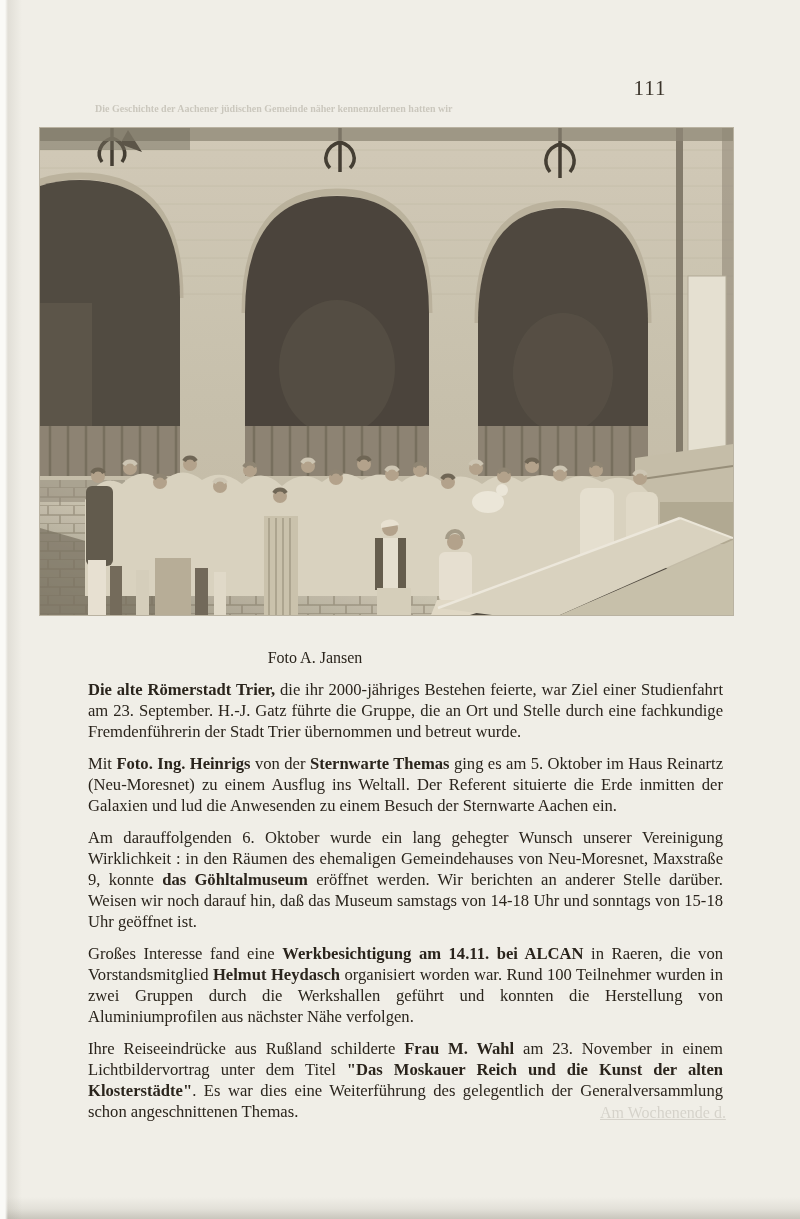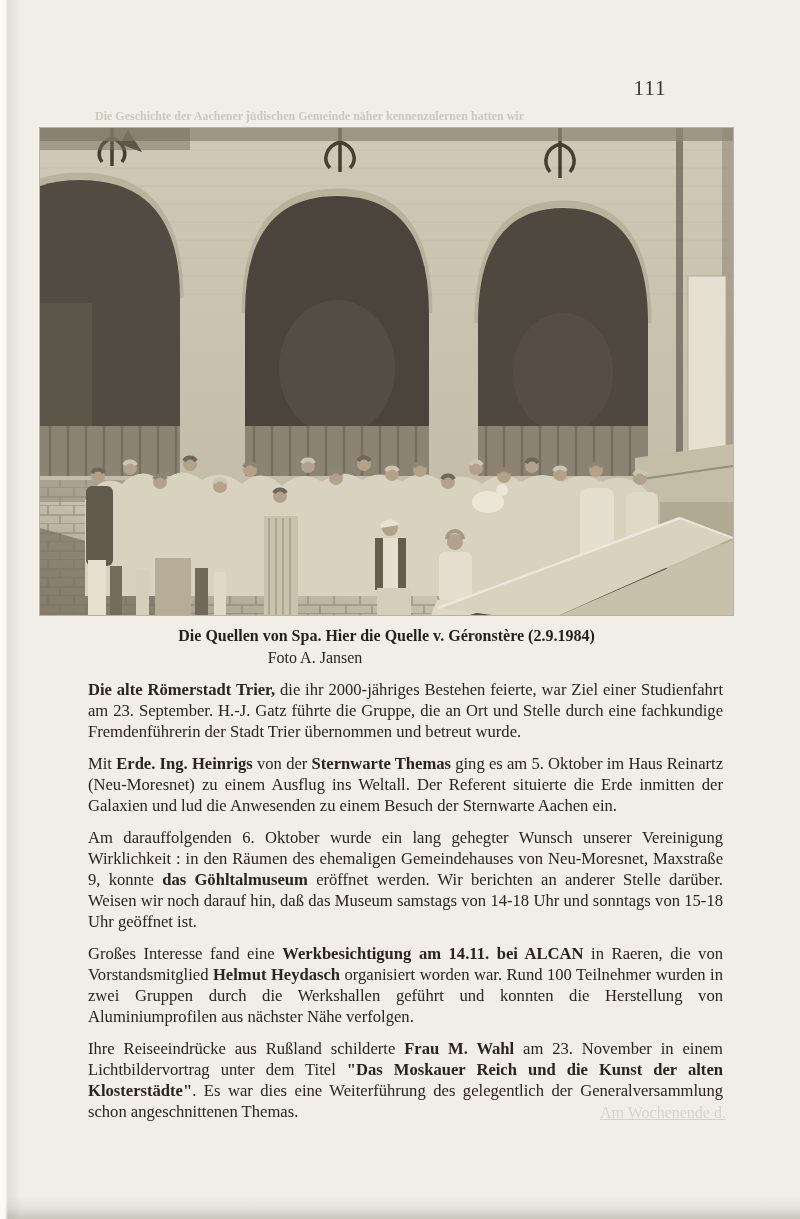--- a/index.html
+++ b/index.html
@@ -14,22 +14,22 @@
     background:
       linear-gradient(90deg,#fafaf7 0px,#fafaf7 5px,rgba(90,85,70,0.10) 8px,rgba(90,85,70,0) 22px),
       linear-gradient(0deg,rgba(110,105,90,0.30) 0px,rgba(110,105,90,0.10) 10px,rgba(110,105,90,0) 22px),
       #f0eee7;
   }
   .page-number{
     position:absolute;top:76px;left:600px;width:100px;
     text-align:center;font-size:21px;letter-spacing:1px;color:#3a332a;
   }
   .bleed-top{
-    position:absolute;top:109px;left:95px;width:615px;
-    font-size:12px;font-weight:bold;color:#8f897a;opacity:.38;
+    position:absolute;top:103px;left:95px;width:615px;
+    font-size:10px;font-weight:bold;color:#8f897a;opacity:.38;
     filter:blur(.7px);white-space:nowrap;overflow:hidden;
   }
   .bleed-frag{
     position:absolute;top:1104px;left:600px;width:150px;
     font-size:16px;color:#6f695c;opacity:.20;filter:blur(.6px);white-space:nowrap;text-decoration:underline;
   }
   .photo{
     position:absolute;left:40px;top:128px;width:693px;height:487px;margin:0;
     outline:1px solid #b9b2a1;background:#c9c2af;
   }
@@ -210,25 +210,24 @@
       <polygon points="553,446 575,439 586,487 548,487" fill="#36312a"></polygon>
       <polygon points="398,480 640,390 693,410 520,487 452,487" fill="#dcd6c2"></polygon>
       <polygon points="520,487 693,412 693,487" fill="#c9c2ac"></polygon>
       <path d="M398 480 L640 390" stroke="#f0ece0" stroke-width="2.5" fill="none"></path>
       <path d="M640 390 L693 410" stroke="#efebdd" stroke-width="2" fill="none"></path>
 
       <rect width="693" height="487" fill="#b8ae96" opacity="0.07"></rect>
     </svg>
   </figure>
 
-  <figcaption class="caption">Die Quellen von Spa. Hier die Quelle v. Géronstère (2.9.1984)</figcaption>
   <div class="credit">Foto A. Jansen</div>
 
   <div class="article">
       <p><span class="b">Die alte Römerstadt Trier,</span><span> die ihr 2000-jähriges Bestehen feierte, war Ziel einer Studienfahrt am 23. September. H.-J. Gatz führte die Gruppe, die an Ort und Stelle durch eine fachkundige Fremdenführerin der Stadt Trier übernommen und betreut wurde.</span></p>
-      <p><span>Mit </span><span class="b">Erde. Ing. Heinrigs</span><span> von der </span><span class="b">Sternwarte Themas</span><span> ging es am 5. Oktober im Haus Reinartz (Neu-Moresnet) zu einem Ausflug ins Weltall. Der Referent situierte die Erde inmitten der Galaxien und lud die Anwesenden zu einem Besuch der Sternwarte Aachen ein.</span></p>
+      <p><span>Mit </span><span class="b">Foto. Ing. Heinrigs</span><span> von der </span><span class="b">Sternwarte Themas</span><span> ging es am 5. Oktober im Haus Reinartz (Neu-Moresnet) zu einem Ausflug ins Weltall. Der Referent situierte die Erde inmitten der Galaxien und lud die Anwesenden zu einem Besuch der Sternwarte Aachen ein.</span></p>
       <p><span>Am darauffolgenden 6. Oktober wurde ein lang gehegter Wunsch unserer Vereinigung Wirklichkeit : in den Räumen des ehemaligen Gemeindehauses von Neu-Moresnet, Maxstraße 9, konnte </span><span class="b">das Göhltalmuseum</span><span> eröffnet werden. Wir berichten an anderer Stelle darüber. Weisen wir noch darauf hin, daß das Museum samstags von 14-18 Uhr und sonntags von 15-18 Uhr geöffnet ist.</span></p>
       <p><span>Großes Interesse fand eine </span><span class="b">Werkbesichtigung am 14.11. bei ALCAN</span><span> in Raeren, die von Vorstandsmitglied </span><span class="b">Helmut Heydasch</span><span> organisiert worden war. Rund 100 Teilnehmer wurden in zwei Gruppen durch die Werkshallen geführt und konnten die Herstellung von Aluminiumprofilen aus nächster Nähe verfolgen.</span></p>
       <p><span>Ihre Reiseeindrücke aus Rußland schilderte </span><span class="b">Frau M. Wahl</span><span> am 23. November in einem Lichtbildervortrag unter dem Titel </span><span class="b">"Das Moskauer Reich und die Kunst der alten Klosterstädte"</span><span>. Es war dies eine Weiterführung des gelegentlich der Generalversammlung schon angeschnittenen Themas.</span></p>
     </div>
 
   <div class="bleed-frag">Am Wochenende d.</div>
 </div>
 
 </body></html>

